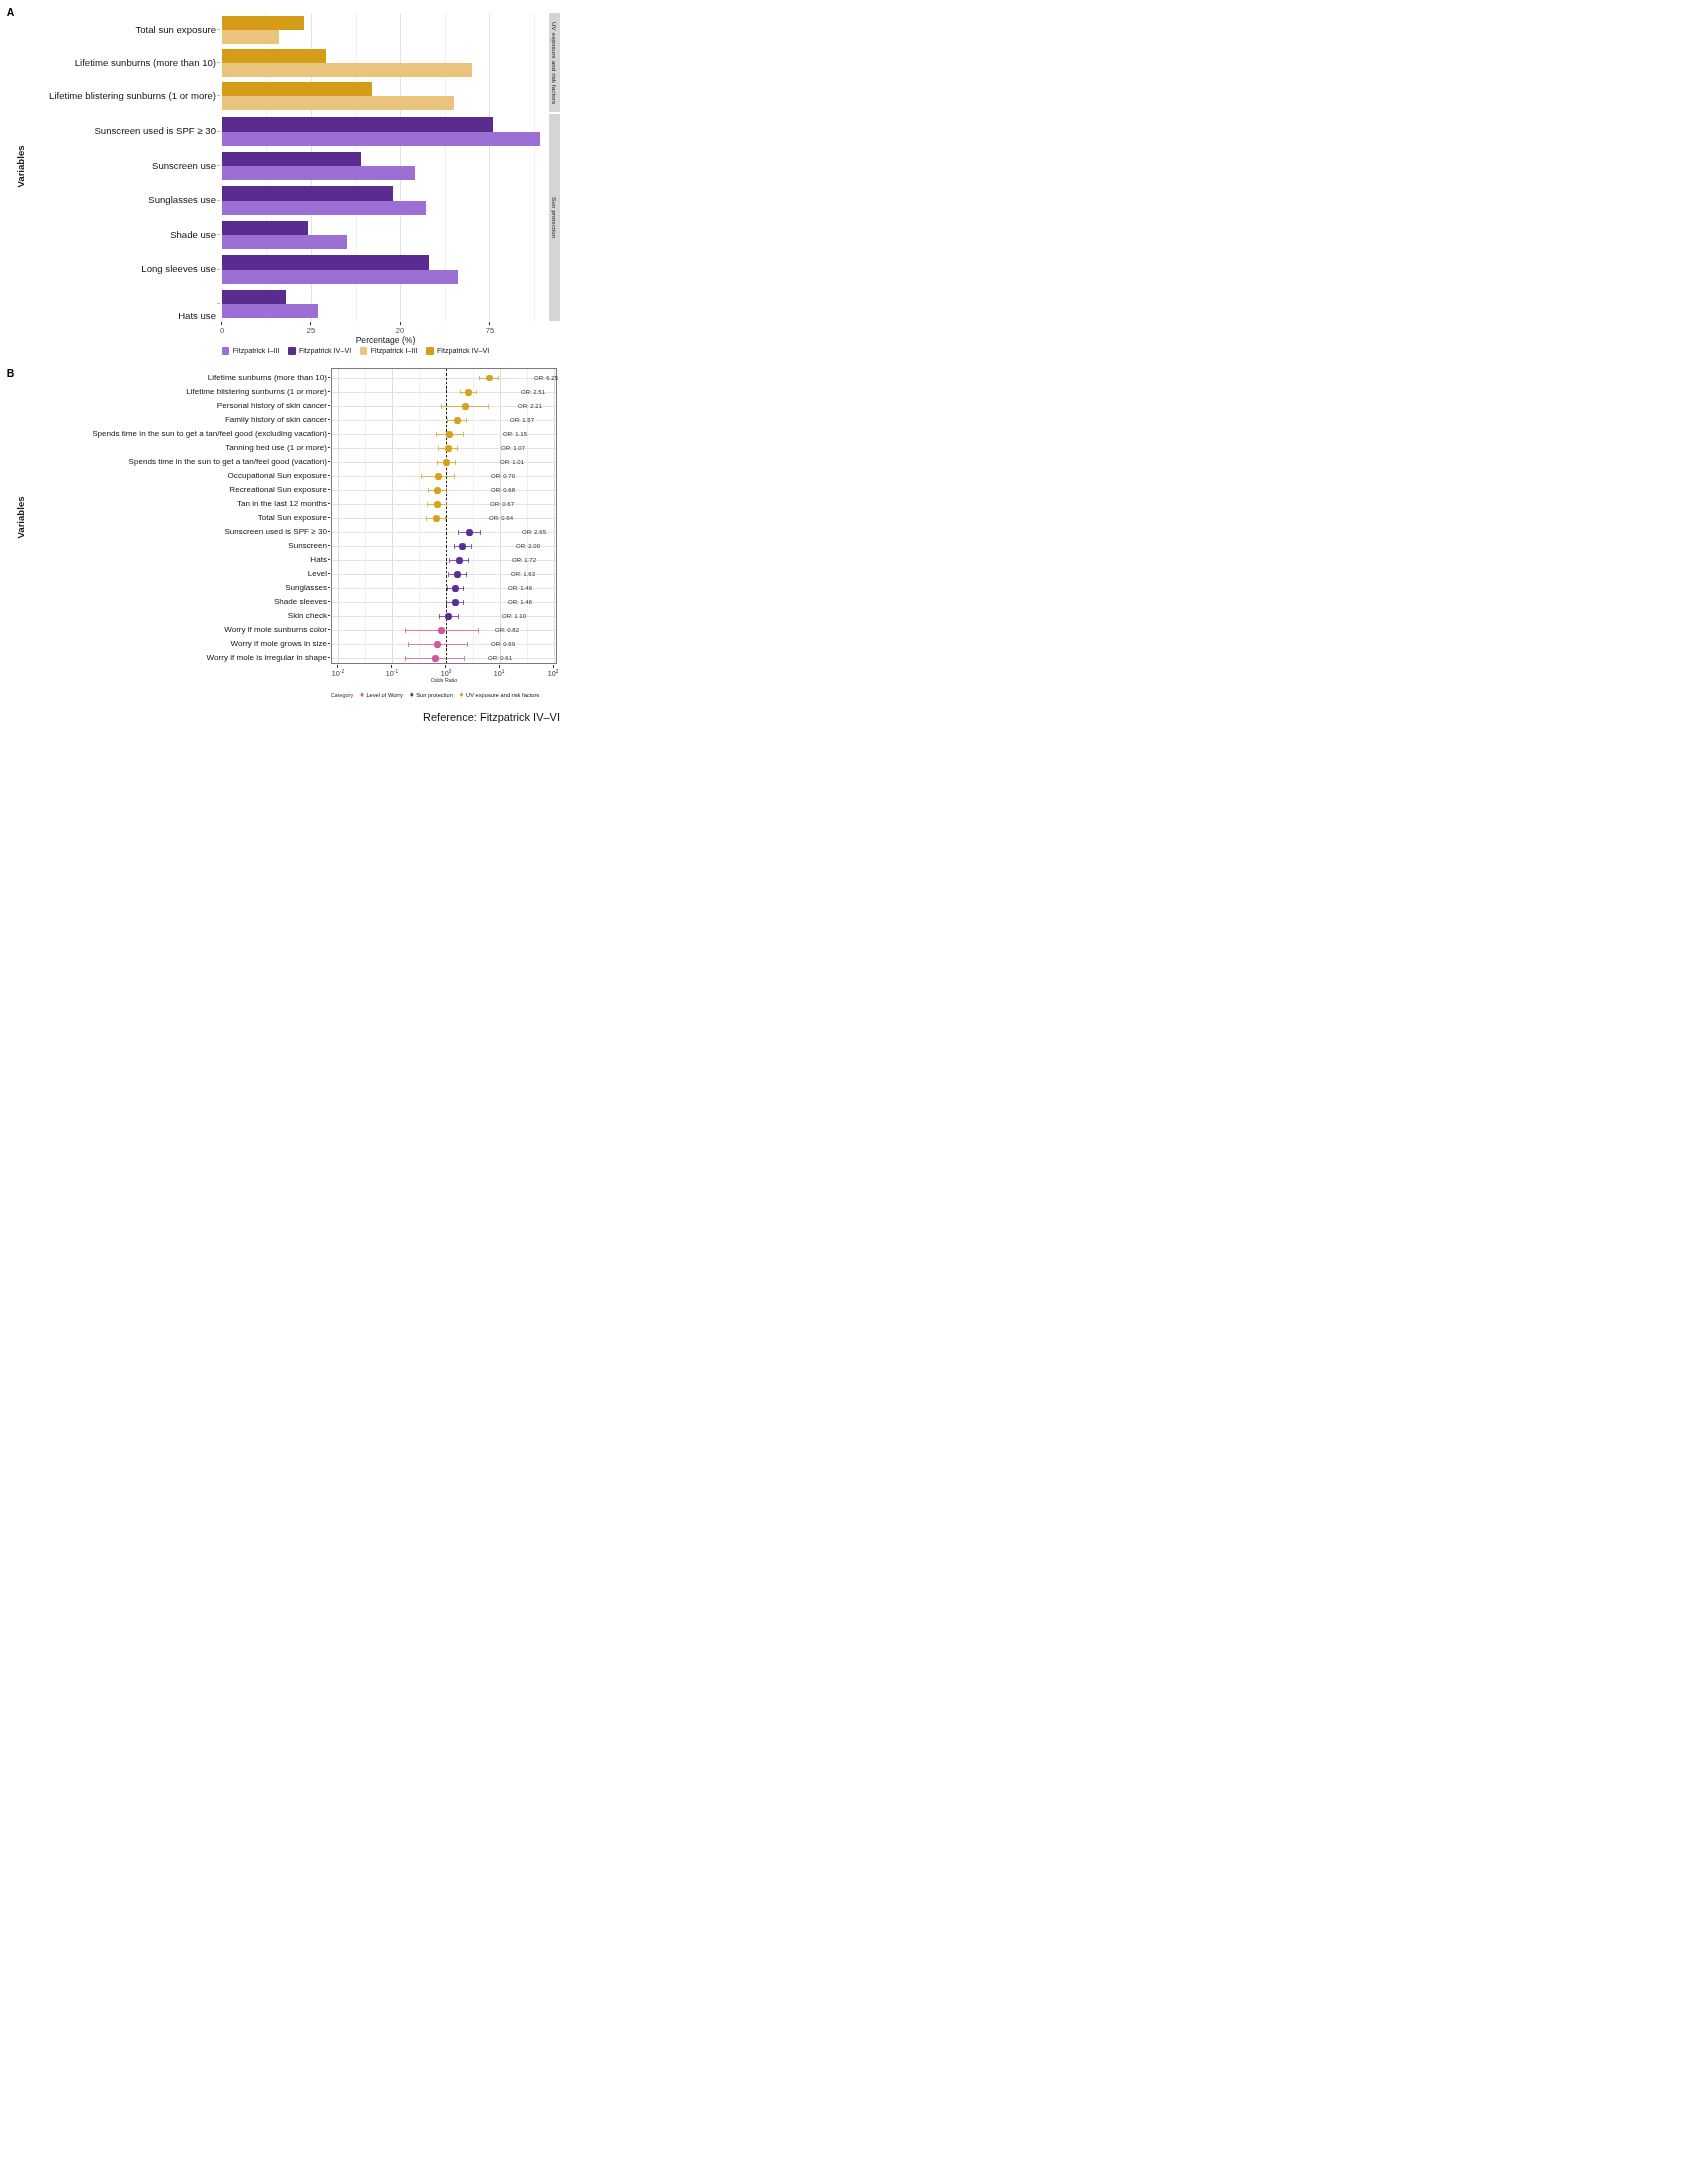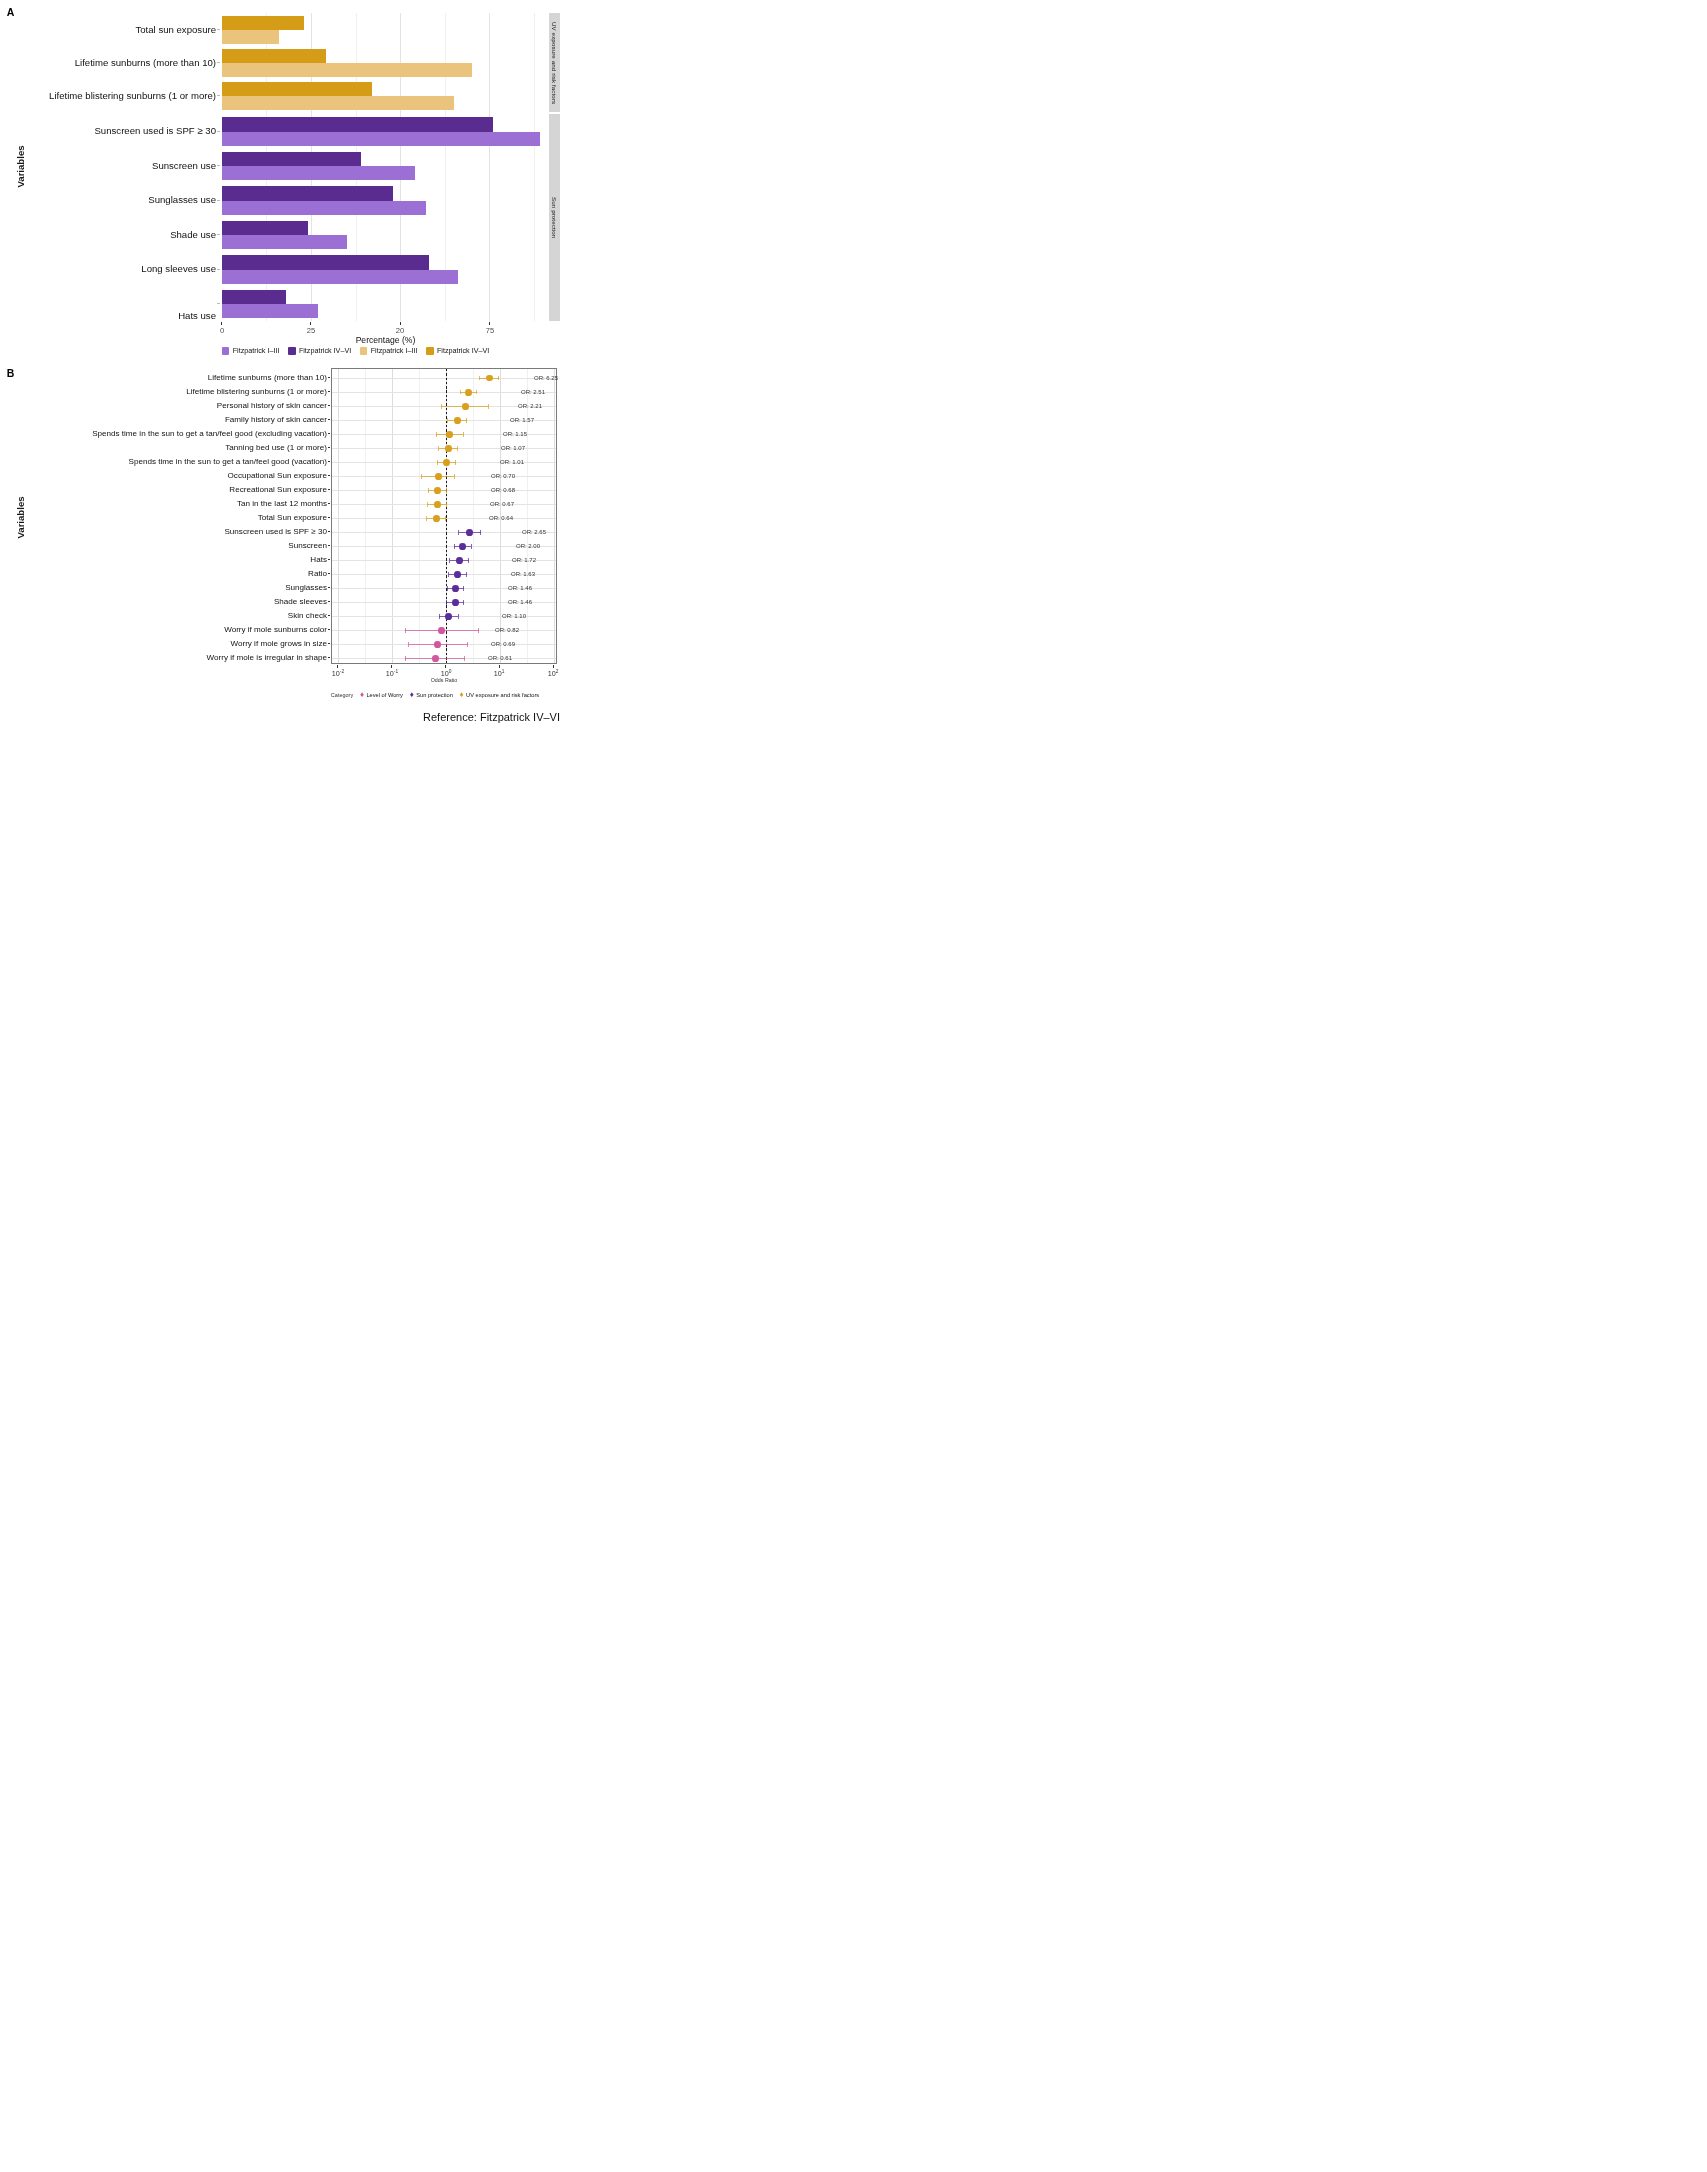--- a/index.html
+++ b/index.html
@@ -322,21 +322,21 @@
       <div class="ylab-b" style="left: 26px; width: 301px; top: 499px;">Tan in the last 12 months</div>
       <div class="ytick-b" style="left: 328px; top: 503px;"></div>
       <div class="ylab-b" style="left: 26px; width: 301px; top: 513px;">Total Sun exposure</div>
       <div class="ytick-b" style="left: 328px; top: 517px;"></div>
       <div class="ylab-b" style="left: 26px; width: 301px; top: 527px;">Sunscreen used is SPF ≥ 30</div>
       <div class="ytick-b" style="left: 328px; top: 531px;"></div>
       <div class="ylab-b" style="left: 26px; width: 301px; top: 541px;">Sunscreen</div>
       <div class="ytick-b" style="left: 328px; top: 545px;"></div>
       <div class="ylab-b" style="left: 26px; width: 301px; top: 555px;">Hats</div>
       <div class="ytick-b" style="left: 328px; top: 559px;"></div>
-      <div class="ylab-b" style="left: 26px; width: 301px; top: 569px;">Ratio</div>
+      <div class="ylab-b" style="left: 26px; width: 301px; top: 569px;">Level</div>
       <div class="ytick-b" style="left: 328px; top: 573px;"></div>
       <div class="ylab-b" style="left: 26px; width: 301px; top: 583px;">Sunglasses</div>
       <div class="ytick-b" style="left: 328px; top: 587px;"></div>
       <div class="ylab-b" style="left: 26px; width: 301px; top: 597px;">Shade sleeves</div>
       <div class="ytick-b" style="left: 328px; top: 601px;"></div>
       <div class="ylab-b" style="left: 26px; width: 301px; top: 611px;">Skin check</div>
       <div class="ytick-b" style="left: 328px; top: 615px;"></div>
       <div class="ylab-b" style="left: 26px; width: 301px; top: 625px;">Worry if mole sunburns color</div>
       <div class="ytick-b" style="left: 328px; top: 629px;"></div>
       <div class="ylab-b" style="left: 26px; width: 301px; top: 639px;">Worry if mole grows in size</div>

